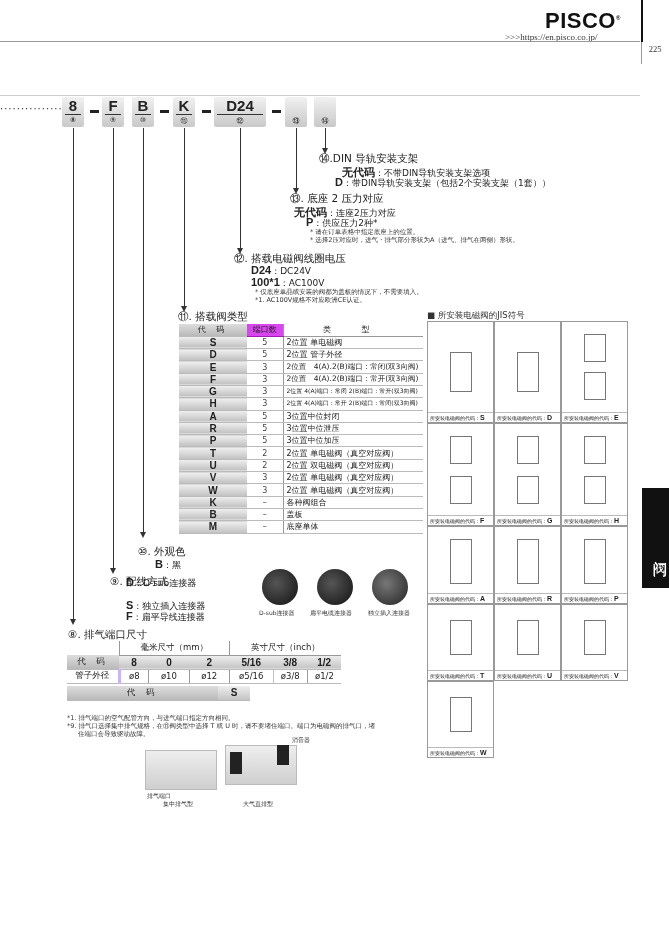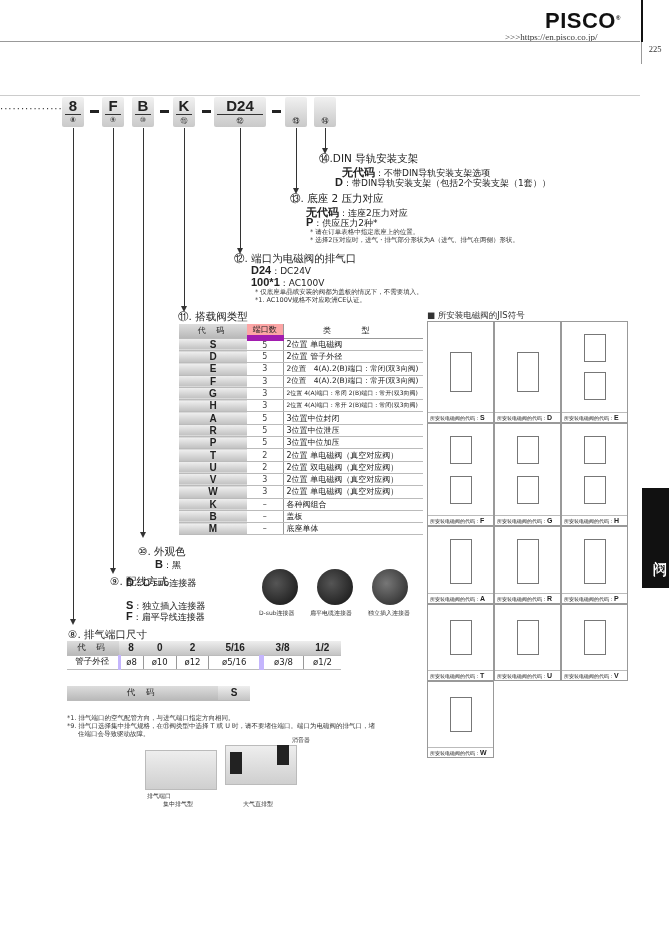--- a/index.html
+++ b/index.html
@@ -104,37 +104,37 @@
 <div class="vl" style="left:113px;top:128px;height:442px"></div>
 <div class="arr" style="left:110px;top:568px"></div>
 <div class="vl" style="left:73px;top:128px;height:493px"></div>
 <div class="arr" style="left:70px;top:619px"></div>
 
 <div class="abs h" style="left:319px;top:152px">⑭.DIN 导轨安装支架</div>
 <div class="abs opt" style="left:342px;top:165px"><b>无代码</b>：<span>不带DIN导轨安装支架选项</span></div>
 <div class="abs opt" style="left:335px;top:176px"><b>D</b>：<span>带DIN导轨安装支架（包括2个安装支架（1套））</span></div>
 
 <div class="abs h" style="left:290px;top:192px">⑬. 底座 2 压力对应</div>
-<div class="abs opt" style="left:306px;top:205px"><b>无代码</b>：<span>连座2压力对应</span></div>
+<div class="abs opt" style="left:294px;top:205px"><b>无代码</b>：<span>连座2压力对应</span></div>
 <div class="abs opt" style="left:306px;top:216px"><b>P</b>：<span>供应压力2种*</span></div>
 <div class="abs note" style="left:310px;top:228px">* 请在订单表格中指定底座上的位置。</div>
 <div class="abs note" style="left:310px;top:236px">* 选择2压对应时，进气・排气部分形状为A（进气、排气在两侧）形状。</div>
 
-<div class="abs h" style="left:234px;top:252px">⑫. 端口为电磁阀的排气口</div>
+<div class="abs h" style="left:234px;top:252px">⑫. 搭载电磁阀线圈电压</div>
 <div class="abs opt" style="left:251px;top:264px"><b>D24</b>：<span>DC24V</span></div>
 <div class="abs opt" style="left:251px;top:276px"><b>100*1</b>：<span>AC100V</span></div>
 <div class="abs note" style="left:255px;top:288px">* 仅底座单品或安装的阀都为盖板的情况下，不需要填入。</div>
 <div class="abs note" style="left:255px;top:296px">*1. AC100V规格不对应欧洲CE认证。</div>
 
 <div class="abs h" style="left:178px;top:310px">⑪. 搭载阀类型</div>
 <table class="abs vt" style="left:179px;top:324px">
   <tbody>
       <tr>
     <th>代 码</th>
-    <th style="letter-spacing:0;background:#fca5a5;border-bottom:6px solid #a21caf">端口数</th>
+    <th style="letter-spacing:0;background:#d946ef;border-bottom:1px solid #a21caf">端口数</th>
     <th style="background:#fff;border-left:1px solid #999;border-bottom:1px solid #999;letter-spacing:14px">类 型</th>
   </tr>
   <tr>
         <td class="c">S</td>
         <td class="p">5</td>
         <td class="t">2位置 单电磁阀</td>
       </tr>
   <tr>
         <td class="c">D</td>
         <td class="p">5</td>
@@ -283,36 +283,41 @@
 <div class="photo" style="left:262px;top:569px;width:36px;height:36px"></div>
 <div class="photo" style="left:317px;top:569px;width:36px;height:36px"></div>
 <div class="photo" style="left:372px;top:569px;width:36px;height:36px;background:radial-gradient(circle at 40% 40%,#777,#222)"></div>
 <div class="cap" style="left:259px;top:609px">D-sub连接器</div>
 <div class="cap" style="left:310px;top:609px">扁平电缆连接器</div>
 <div class="cap" style="left:368px;top:609px">独立插入连接器</div>
 
 <div class="abs h" style="left:68px;top:628px">⑧. 排气端口尺寸</div>
 <table class="abs et" style="left:67px;top:641px;width:274px">
   <tbody>
+      <tr>
+    <td style="border:none"></td>
+    <td colspan="3" style="border-left:1px solid #999;border-bottom:1px solid #999">毫米尺寸（mm）</td>
+    <td colspan="3" style="border-left:1px solid #999;border-bottom:1px solid #999">英寸尺寸（inch）</td>
+  </tr>
   <tr>
     <td class="hd" style="width:52px">代 码</td>
     <td class="bc">8</td>
     <td class="bc">0</td>
     <td class="bc">2</td>
     <td class="bc">5/16</td>
     <td class="bc">3/8</td>
     <td class="bc">1/2</td>
   </tr>
   <tr>
     <td>管子外径</td>
     <td style="border-left:3px solid #c4b5fd">ø8</td>
     <td style="border-left:1px solid #999">ø10</td>
     <td style="border-left:1px solid #999">ø12</td>
     <td style="border-left:1px solid #999">ø5/16</td>
-    <td style="border-left:5px solid #c4b5fd">ø3/8</td>
+    <td style="border-left:1px solid #c4b5fd">ø3/8</td>
     <td style="border-left:1px solid #999">ø1/2</td>
   </tr>
 </tbody>
   </table>
 <table class="abs et" style="left:67px;top:686px;width:183px">
   <tbody>
   <tr>
     <td class="hd">代 码</td>
     <td class="bc">S</td>
   </tr>

